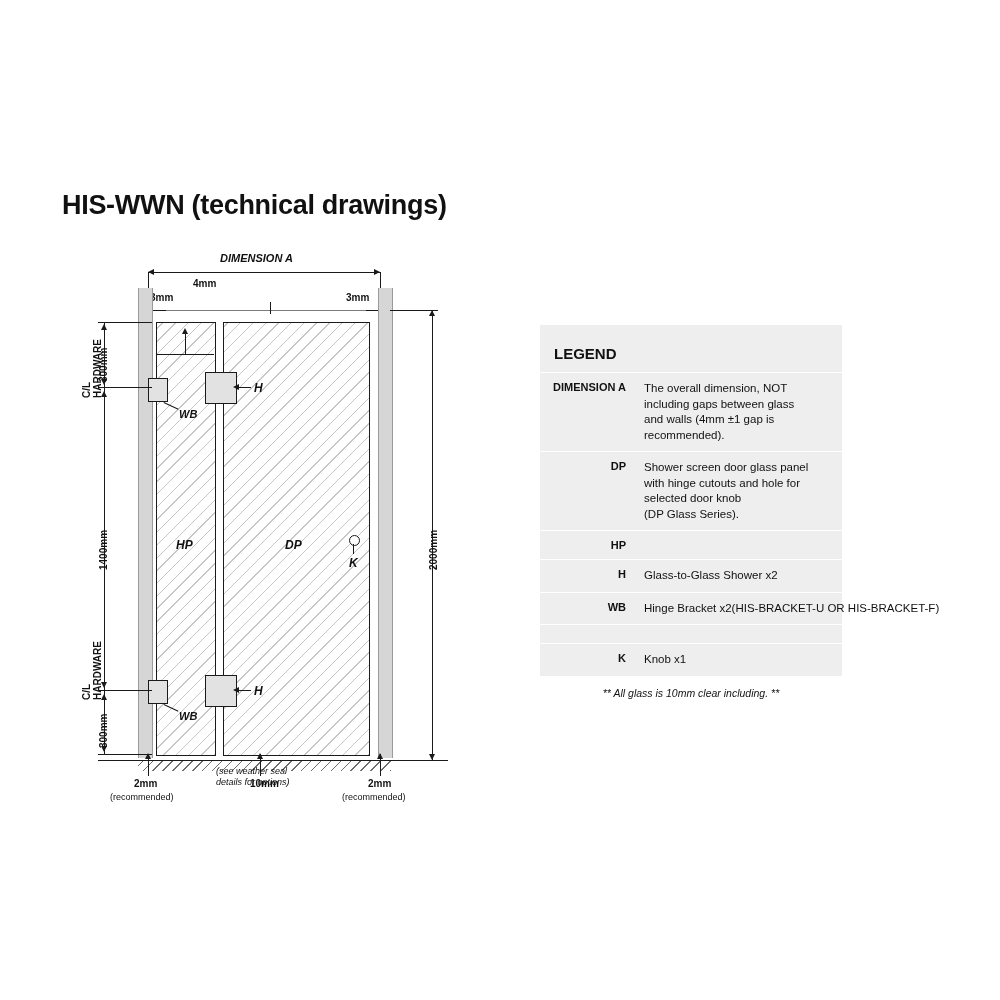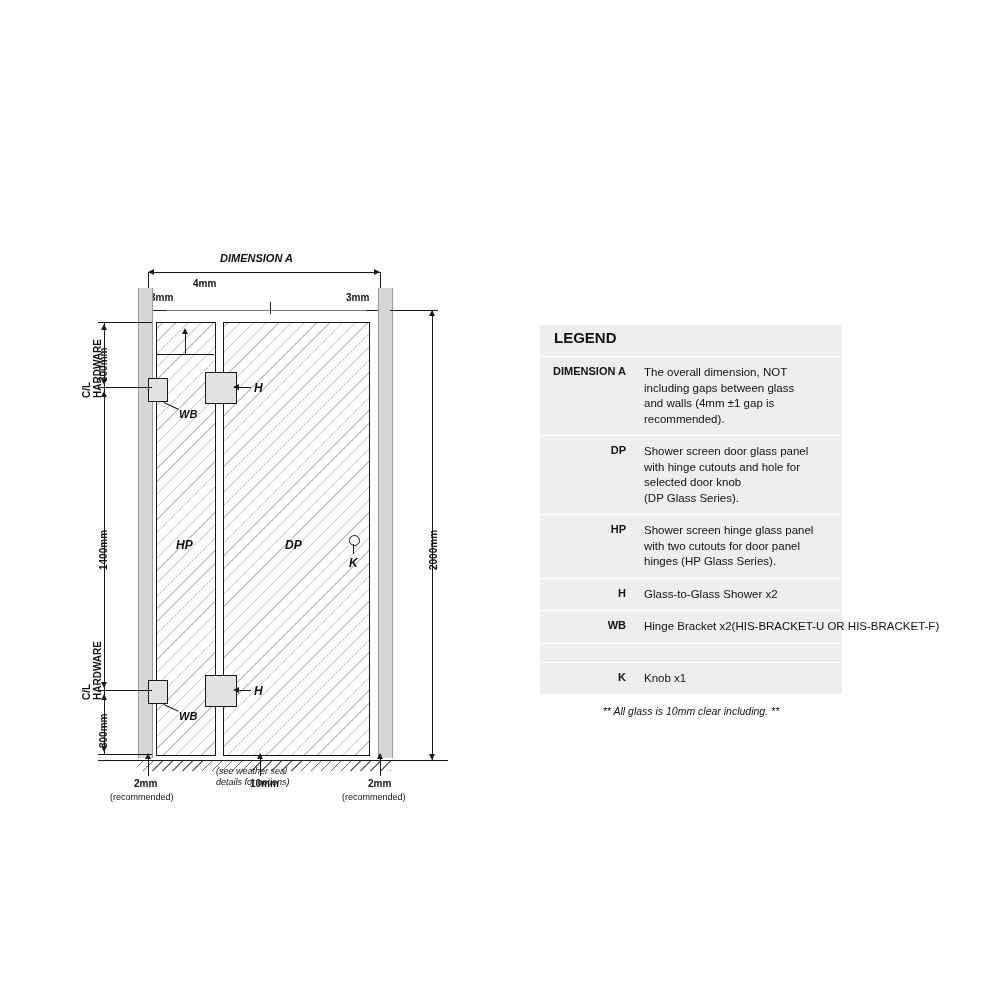--- a/index.html
+++ b/index.html
@@ -136,21 +136,21 @@
     left: 540px;
     top: 325px;
     width: 302px;
     background: #eeeeee;
     border: 0;
     font-size: 11px;
   }
   .legend-title {
     font-size: 15px;
     font-weight: bold;
-    padding: 4px 14px 10px 14px;
+    padding: 20px 14px 10px 14px;
     color: #111;
     border-bottom: 1px solid #ffffff;
   }
   .legend-row {
     display: flex;
     border-bottom: 1px solid #ffffff;
     min-height: 26px;
   }
   .legend-row:last-child { border-bottom: 0; }
   .legend-key {
@@ -181,20 +181,21 @@
     font-size: 10.5px;
     color: #111;
     background: #ffffff;
   }
 </style>
 </head>
 <body>
 
 <div id="page">
 
+  <div class="title">HIS-WWN (technical drawings)</div>
 
   <div class="drawing">
 
     <div class="lbl-dim" style="left:160px; top:2px;">DIMENSION A</div>
     <div class="line-h" style="left:88px; top:22px; width:232px;"></div>
     <div class="arrow-l" style="left:88px; top:19px;"></div>
     <div class="arrow-r" style="left:314px; top:19px;"></div>
     <div class="line-v" style="left:88px; top:22px; height:40px;"></div>
     <div class="line-v" style="left:320px; top:22px; height:40px;"></div>
 
@@ -305,23 +306,20 @@
     <div class="legend-row">
       <div class="legend-key">DP</div>
       <div class="legend-val">Shower screen door glass panel
 with hinge cutouts and hole for
 selected door knob
 (DP Glass Series).</div>
     </div>
 
     <div class="legend-row">
       <div class="legend-key">HP</div>
-      <div class="legend-val">Shower screen hinge glass panel
-with two cutouts for door panel
-hinges (HP Glass Series).</div>
     </div>
 
     <div class="legend-row">
       <div class="legend-key">H</div>
       <div class="legend-val">Glass-to-Glass Shower x2</div>
     </div>
 
     <div class="legend-row">
       <div class="legend-key">WB</div>
       <div class="legend-val wide">Hinge Bracket x2(HIS-BRACKET-U OR HIS-BRACKET-F)</div>

